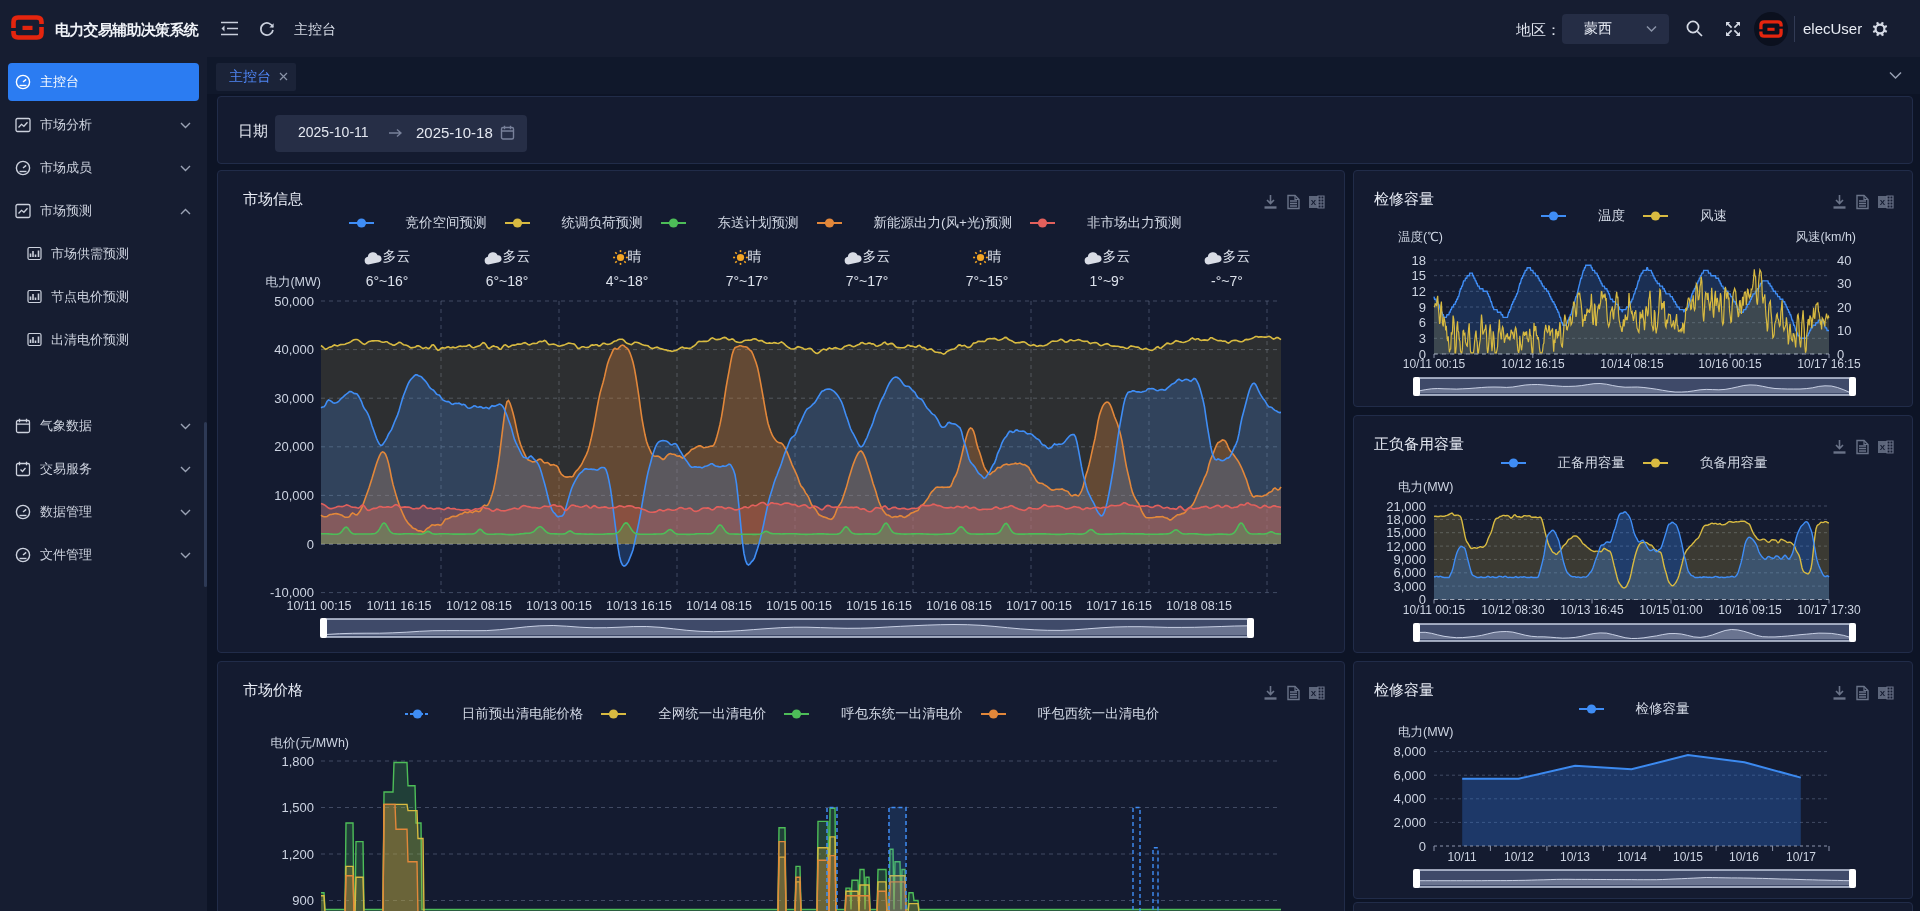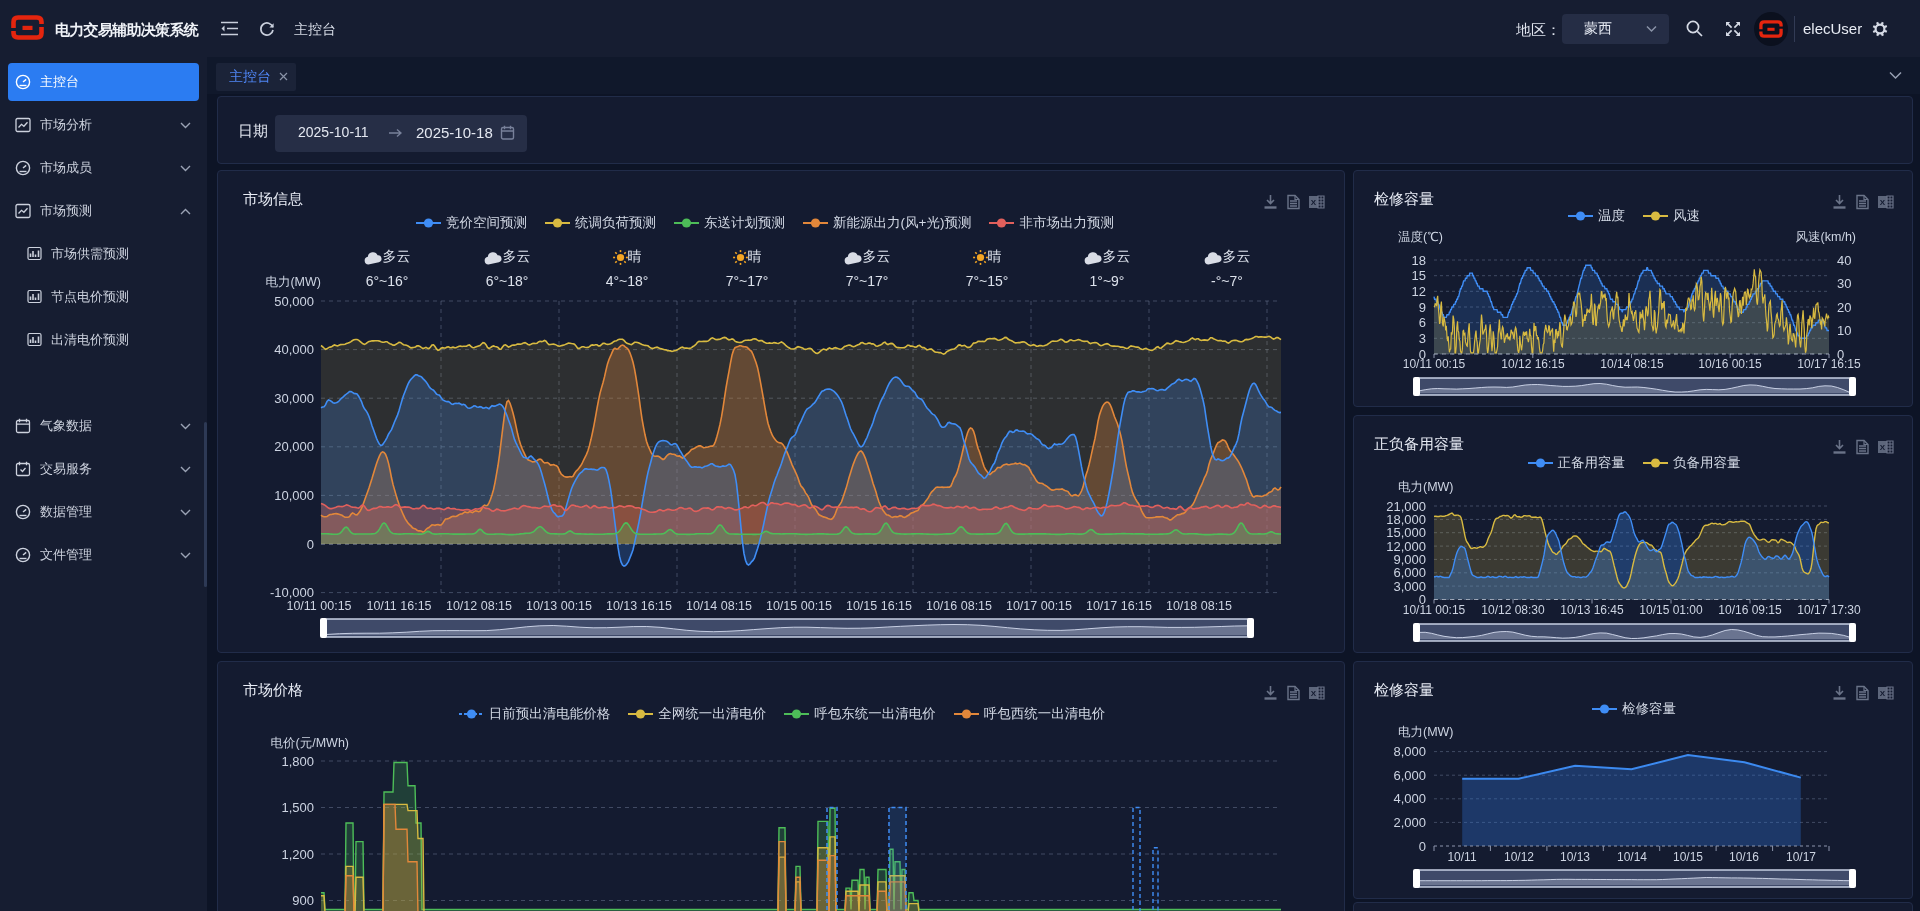--- a/index.html
+++ b/index.html
@@ -4,21 +4,21 @@
 html,body{width:1920px;height:911px;overflow:hidden;background:#0d1426;}
 #app{position:absolute;left:0;top:0;width:1920px;height:911px;}
 .abs{position:absolute;}
 .header{left:0;top:0;width:1920px;height:57px;background:#161d31;}
 .sidebar{left:0;top:57px;width:207px;height:854px;background:#161d31;}
 .tabstrip{left:207px;top:57px;width:1713px;height:37px;background:#10182b;}
 .content{left:207px;top:94px;width:1713px;height:817px;background:#0d1426;}
 .panel{position:absolute;background:#141b30;border:1px solid #212c49;border-radius:4px;}
 .ptitle{position:absolute;font-size:15px;font-weight:normal;color:#e8ecf5;}
 .legend{position:absolute;display:flex;justify-content:center;align-items:center;width:100%;}
-.litem{display:flex;align-items:center;margin:0 9px;}
+.litem{display:flex;align-items:center;margin:0 9px;gap:27px;}
 .litem .txt{font-size:13.5px;color:#d3d9e5;margin-left:5px;}
 .menu-item{position:absolute;left:0;width:207px;height:43px;display:flex;align-items:center;color:#ccd1dd;font-size:13px;}
 .menu-item .mi{margin-left:15px;margin-right:9px;display:flex;}
 .menu-item .chev{position:absolute;right:16px;}
 .mactive{left:8px;width:191px;height:38px;background:#2b7cf2;border-radius:4px;color:#fff;}
 .mactive .mi{margin-left:7px;}
 .sub .mi{margin-left:27px;}
 .wgroup{position:absolute;text-align:center;color:#dde2ec;font-size:14px;width:110px;}
 .wline1{display:flex;align-items:center;justify-content:center;height:20px;}
 .wline2{margin-top:6px;}

